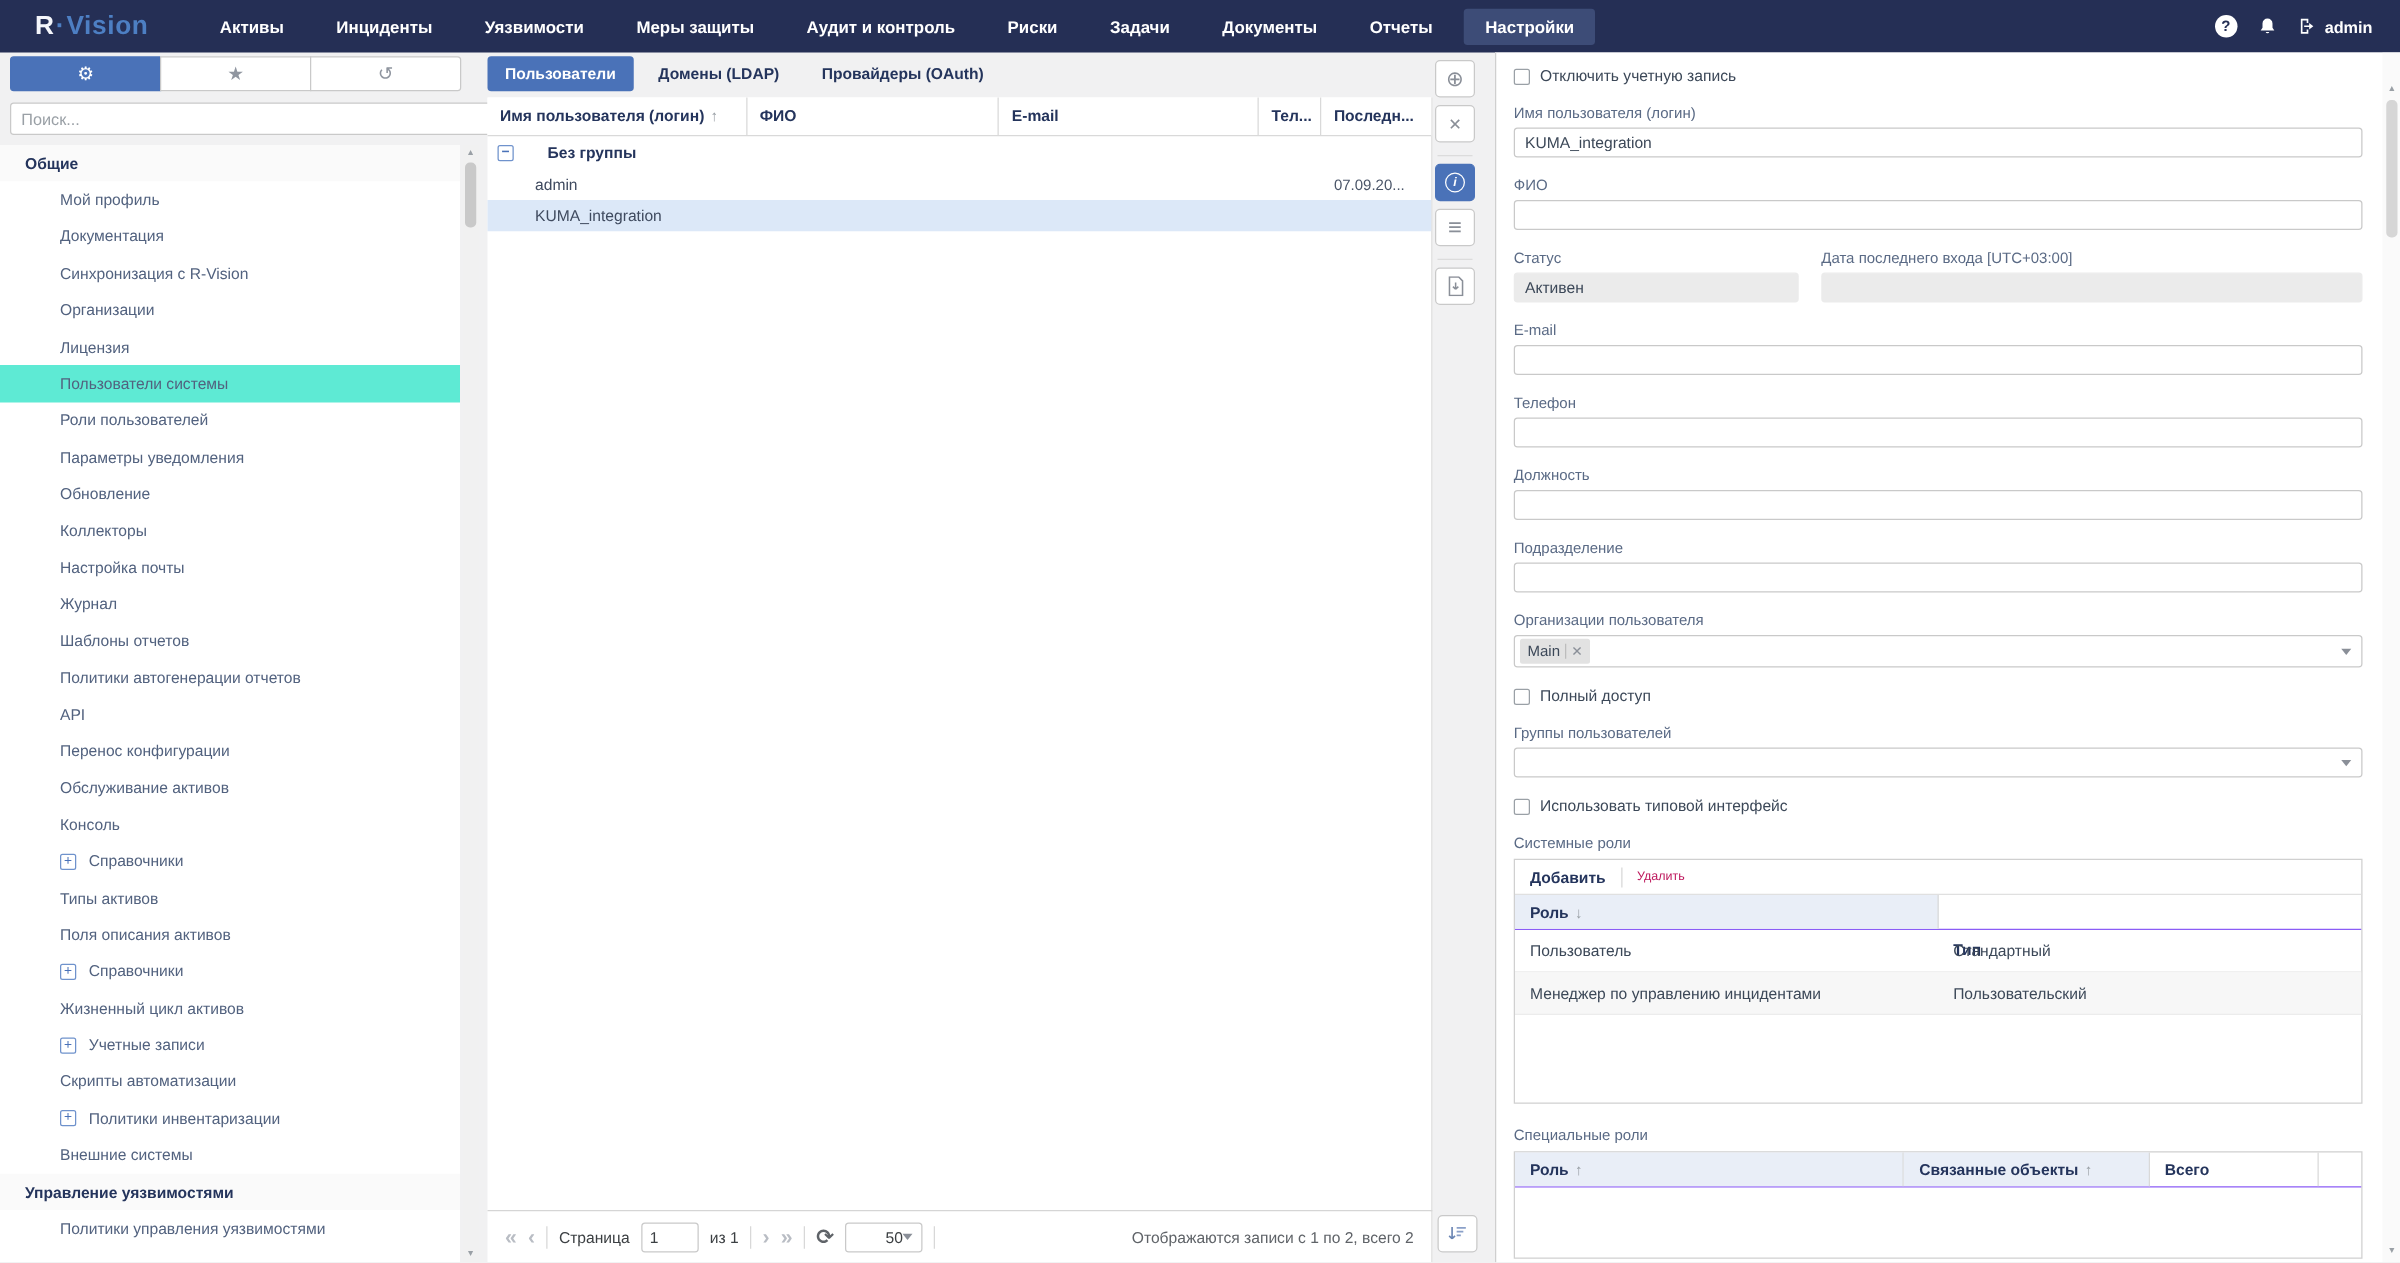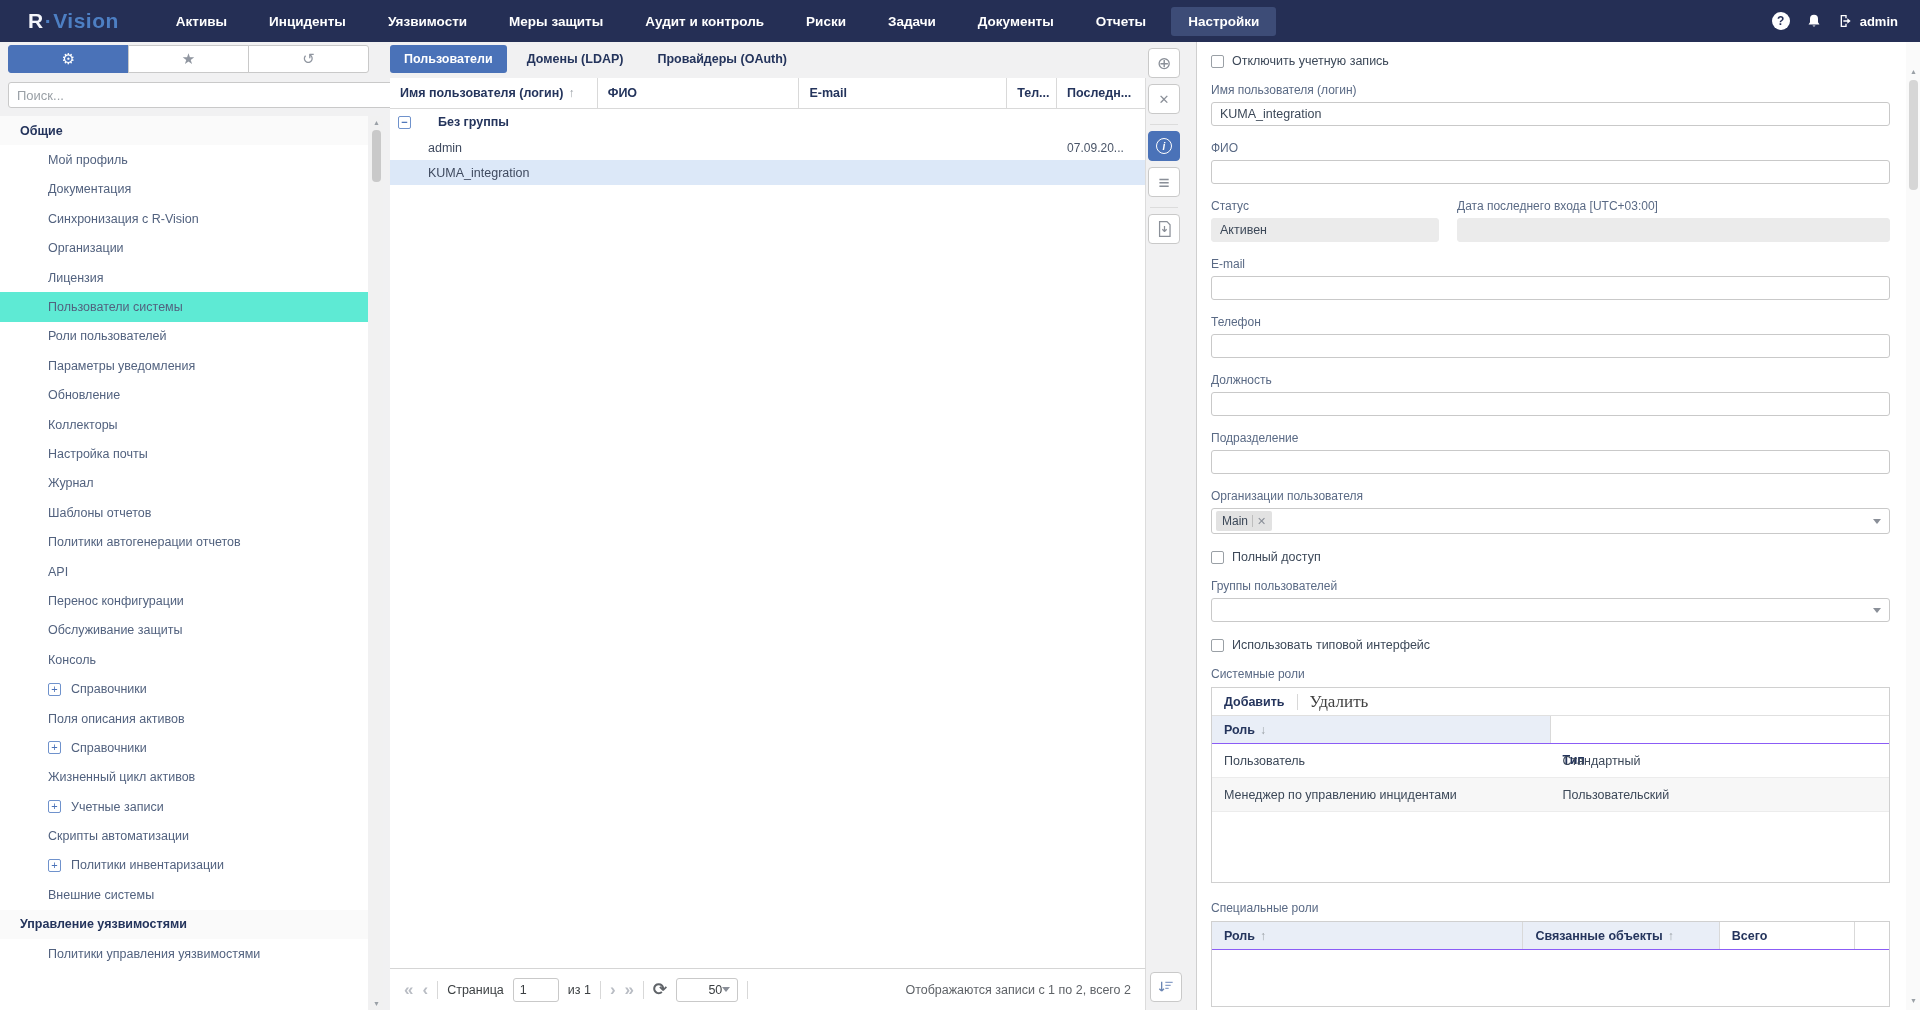--- a/index.html
+++ b/index.html
@@ -123,21 +123,21 @@
   .tag .tag-x { color:#8a8f98; font-size:11px; cursor:pointer; }
   .tagfield .caret-dn, .dropdown .caret-dn { margin-left:auto; }
   .dropdown { width:100%; height:24px; border:1px solid #c9c9c9; border-radius:3px; display:flex;
               align-items:center; padding:0 8px; cursor:pointer; background:#fff; }
 
   .roles-box { border:1px solid #d0d0d0; margin-top:6px; }
   .roles-toolbar { height:28px; display:flex; align-items:center; border-bottom:1px solid #e0e0e0;
                    padding:0 12px; gap:12px; }
   .roles-toolbar .add { font-size:12.5px; font-weight:bold; color:#24345c; cursor:pointer; }
   .roles-toolbar .tsep { width:1px; height:16px; background:#d8d8d8; }
-  .roles-toolbar .del { font-size:17px; color:#404040;font-family:Liberation Serif, serif; }
+  .roles-toolbar .del { font-size:10px; color:#be185d; }
   .roles-head { display:flex; height:28px; border-bottom:1px solid #8b5cf6; }
   .roles-head .rcol { display:flex; align-items:center; padding-left:12px; font-size:12.5px;
                       font-weight:bold; color:#24345c; border-right:1px solid #d9d9d9; }
   .roles-head .rcol:last-child { border-right:none;margin-top:44px; }
   .roles-head .rcol.sorted { background:#e9eef7; }
   .rw55 { width:50%; } .rw45 { width:50%; }
   .roles-row { display:flex; height:34px; align-items:center; font-size:12.5px; color:#3c4858;
                border-bottom:1px solid #ececec; }
   .roles-row:nth-child(even) { background:#f7f7f7; }
   .roles-row .rcell { padding-left:12px; }
@@ -252,28 +252,31 @@
         <div class="side-item">
           <span>Политики автогенерации отчетов</span>
         </div>
         <div class="side-item">
           <span>API</span>
         </div>
         <div class="side-item">
           <span>Перенос конфигурации</span>
         </div>
         <div class="side-item">
-          <span>Обслуживание защиты</span>
+          <span>Обслуживание активов</span>
         </div>
         <div class="side-item">
           <span>Консоль</span>
         </div>
         <div class="side-item">
           <span class="expand-box">+</span>
           <span>Справочники</span>
+        </div>
+        <div class="side-item">
+          <span>Типы активов</span>
         </div>
         <div class="side-item">
           <span>Поля описания активов</span>
         </div>
         <div class="side-item">
           <span class="expand-box">+</span>
           <span>Справочники</span>
         </div>
         <div class="side-item">
           <span>Жизненный цикл активов</span>

